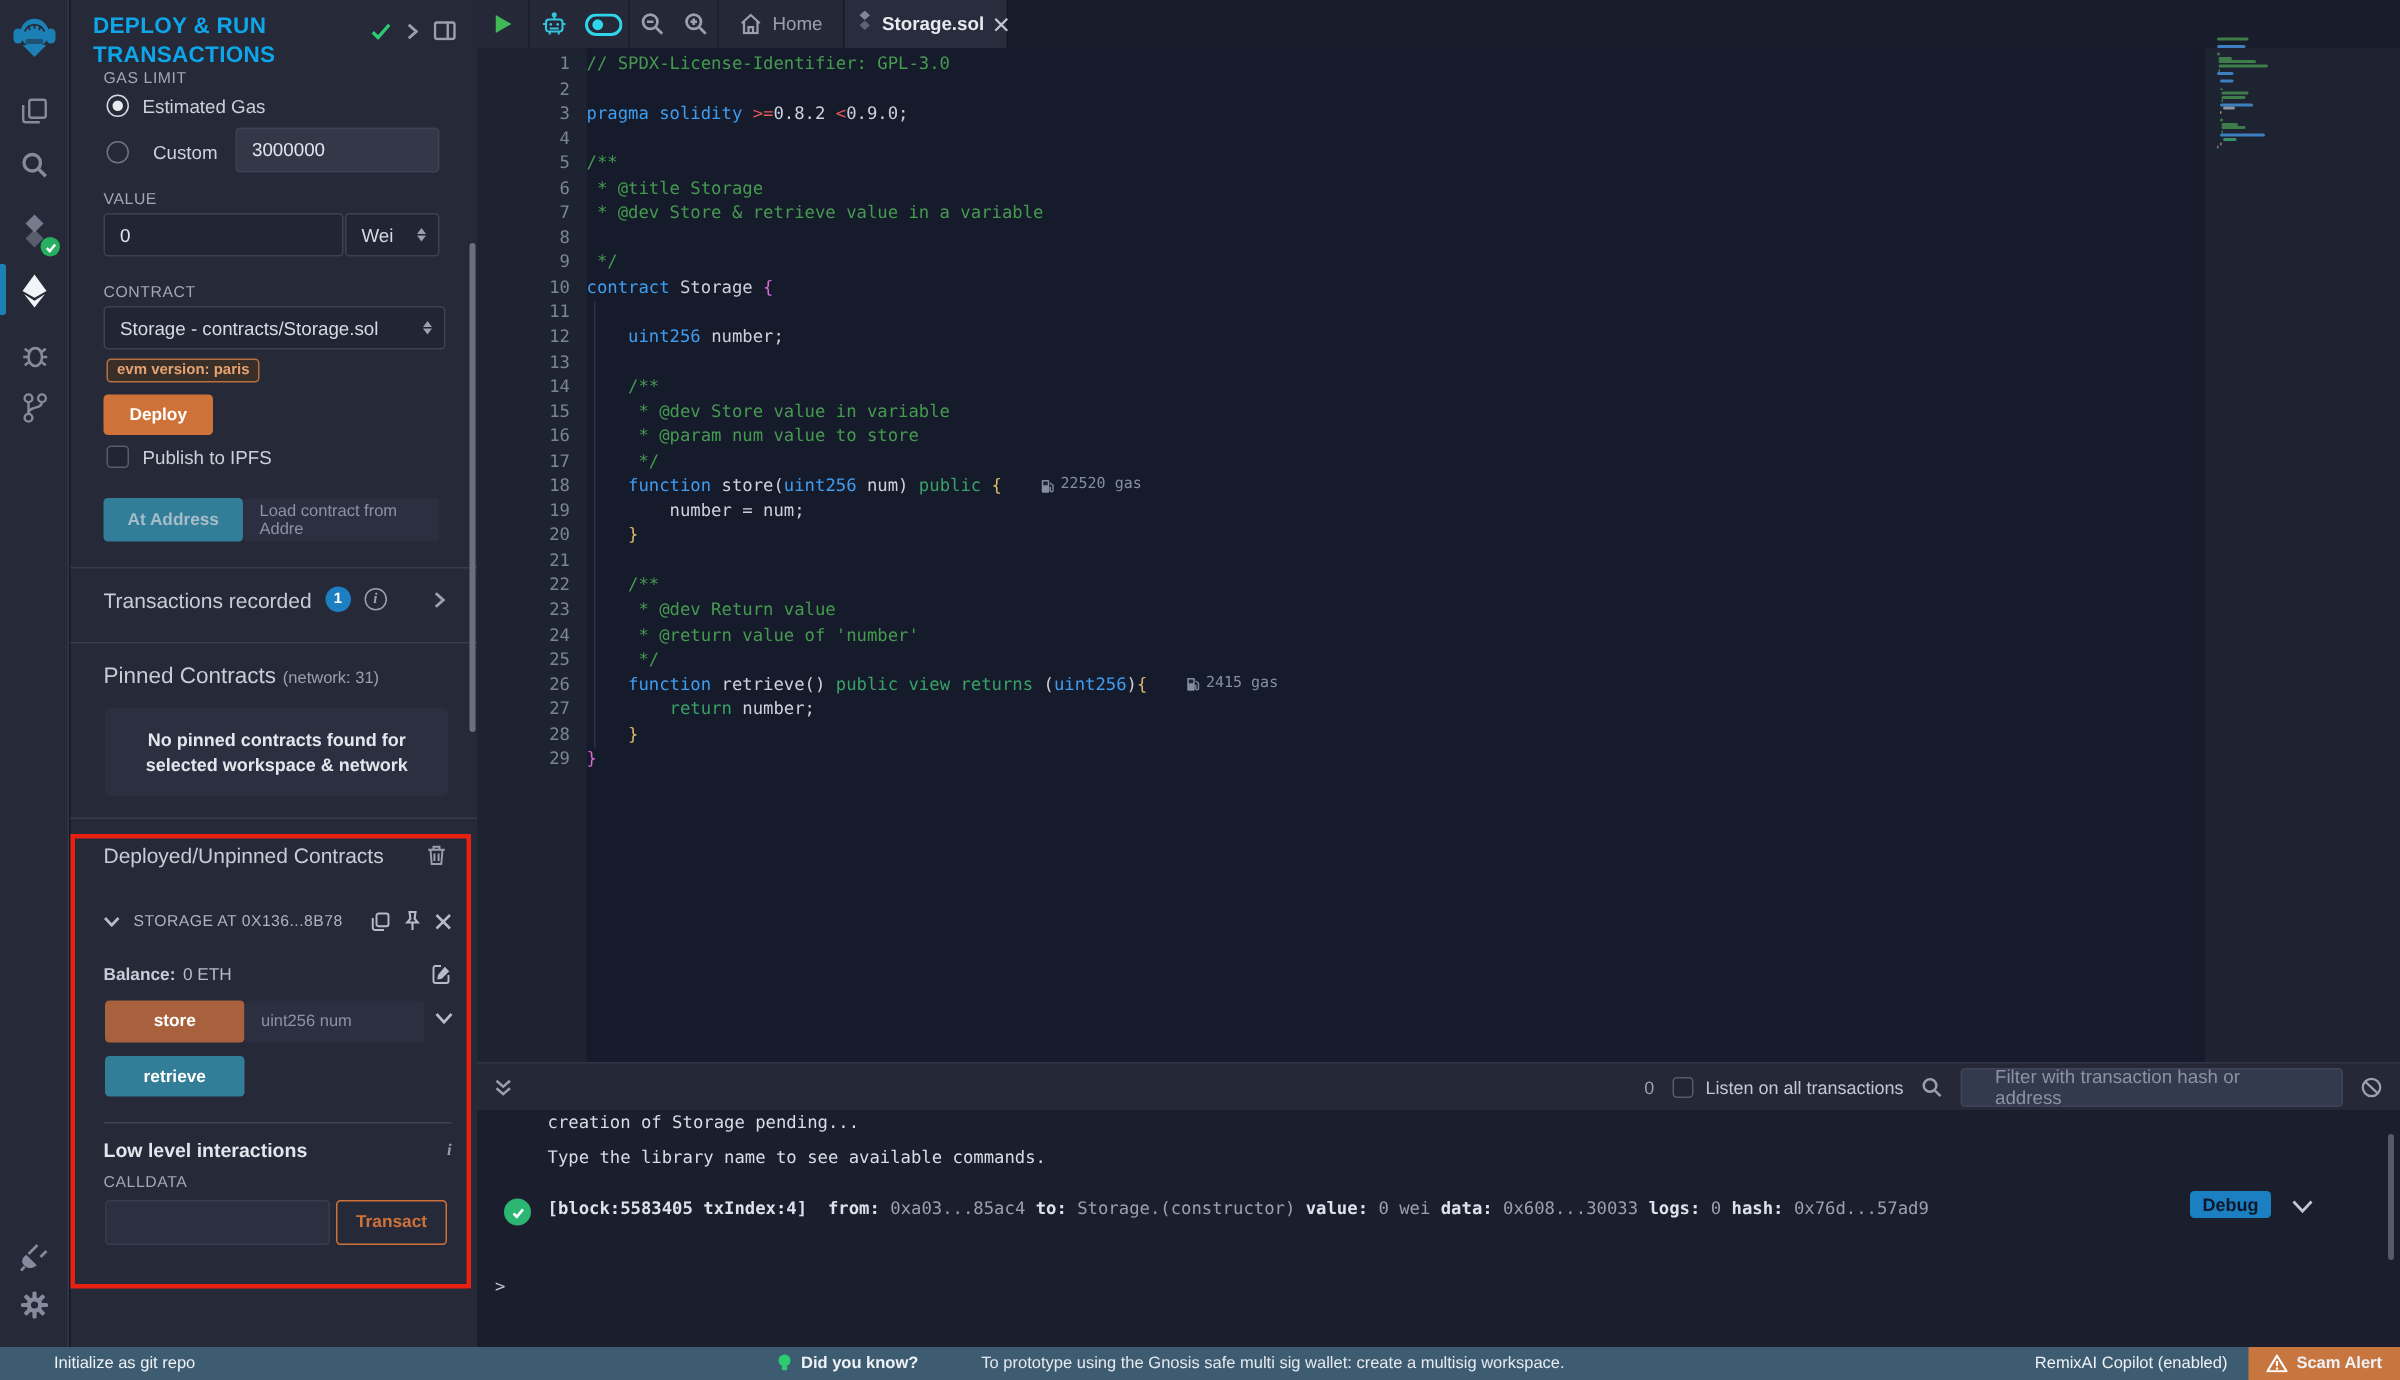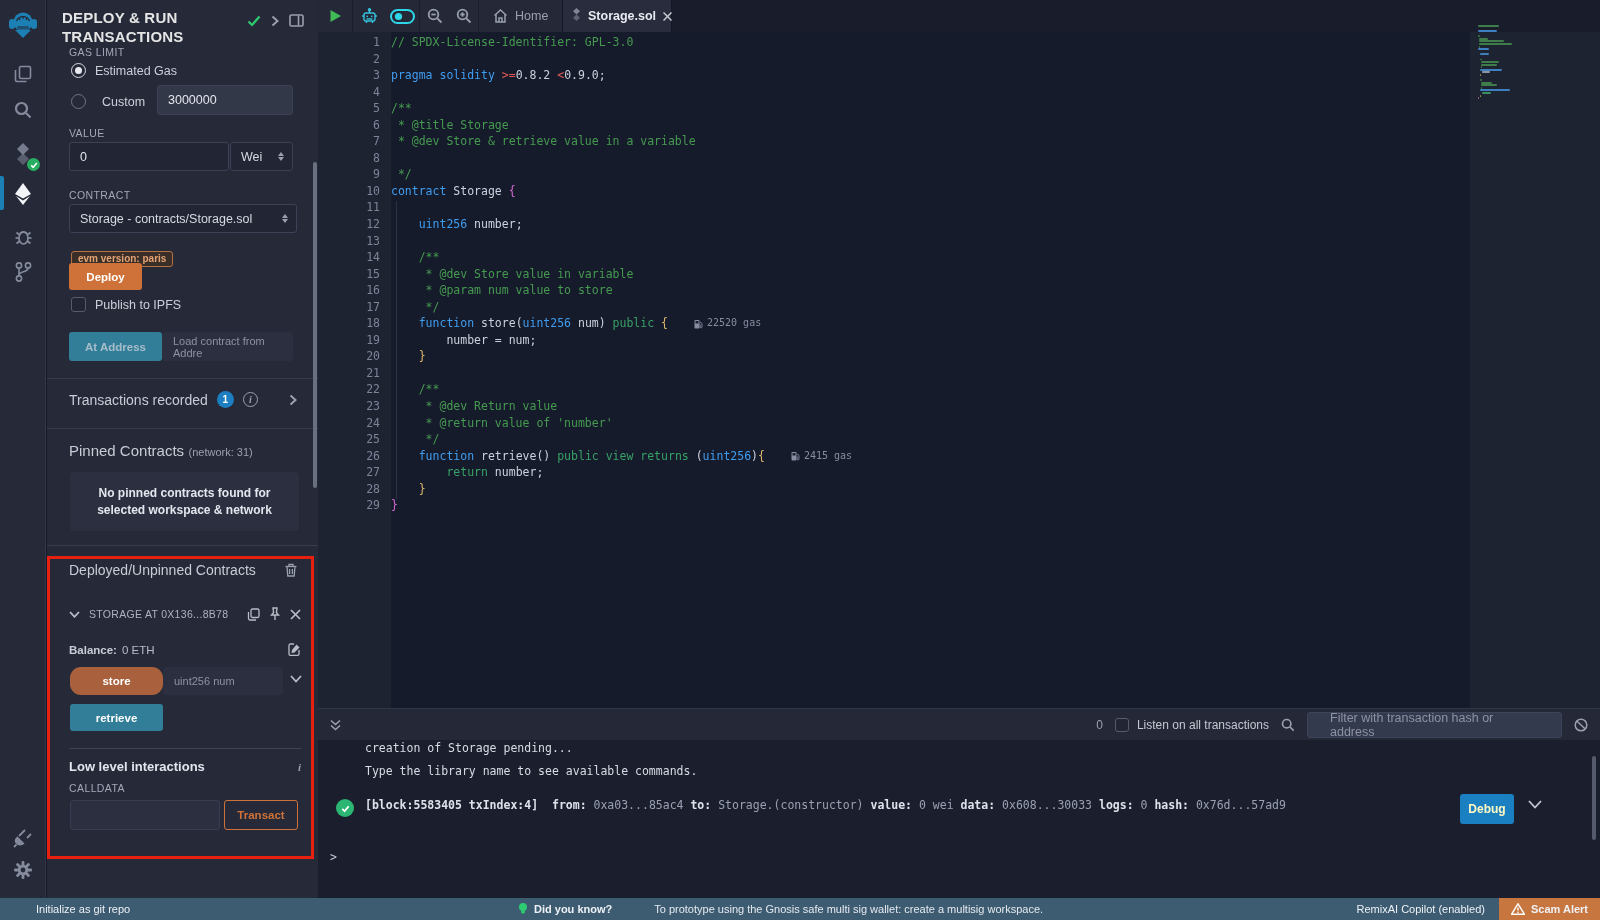--- a/index.html
+++ b/index.html
@@ -10,21 +10,21 @@
   
   .rail { position:absolute; left:0; top:0; width:46px; height:898px; background:#252938; border-right:1px solid #32364a; z-index:5; }
   .rail-icon { position:absolute; left:0; width:46px; height:36px; display:flex; align-items:center; justify-content:center; color:#858b9c; }
   .rail-icon svg { display:block; }
   .active-bar { position:absolute; left:0; width:4px; background:#1d80b5; border-radius:0 2px 2px 0; }
   .badge-check { position:absolute; width:13px; height:13px; background:#27ae60; border-radius:50%; display:flex; align-items:center; justify-content:center; }
 
   
   .panel { position:absolute; left:47px; top:0; width:271px; height:898px; background:#252938; z-index:4; }
   .p-abs { position:absolute; }
-  .panel-title { left:15px; top:8px; width:200px; color:#e5e5e5; font-size:15px; font-weight:600; line-height:19px; letter-spacing:.2px; }
+  .panel-title { left:15px; top:8px; width:200px; color:#0ea5e9; font-size:15px; font-weight:600; line-height:19px; letter-spacing:.2px; }
   .hdr-icons { top:14px; right:14px; display:flex; gap:10px; align-items:center; }
   .sec-label { font-size:10.5px; color:#a3a8b8; letter-spacing:.4px; }
   .radio { width:15px; height:15px; border-radius:50%; border:1.5px solid #6f7487; display:inline-flex; align-items:center; justify-content:center; }
   .radio.sel { border-color:#d7dae2; }
   .radio.sel::after { content:""; width:7px; height:7px; border-radius:50%; background:#e8eaf0; }
   .row { display:flex; align-items:center; gap:9px; color:#ccd0da; font-size:12.5px; }
   .inp { background:#333849; border:1px solid #3c4156; border-radius:3px; color:#e2e5ec; font-size:12.5px; padding:0 10px; display:flex; align-items:center; }
   .inp.dark { background:#20243300; background:#212534; }
   .select { background:#212534; border:1px solid #3c4156; border-radius:3px; color:#d6dae2; font-size:12.5px; display:flex; align-items:center; justify-content:space-between; padding:0 8px 0 10px; }
   .stepper { display:flex; flex-direction:column; gap:1px; align-items:center; }
@@ -69,21 +69,21 @@
   .terminal { position:absolute; left:318px; top:708px; width:1282px; height:190px; background:#1b1f2d; }
   .term-bar { position:absolute; left:0; top:0; width:100%; height:32px; background:#242837; border-top:1px solid #303447; display:flex; align-items:center; padding:0 12px; }
   .term-right { margin-left:auto; display:flex; align-items:center; gap:12px; }
   .term-body { position:absolute; left:0; top:32px; width:100%; height:158px; font-family:"DejaVu Sans Mono", monospace; font-size:11.5px; color:#d8dce6; }
   .t-line { padding-left:47px; line-height:17px; }
   .log-row { position:absolute; left:0; top:58px; width:100%; display:flex; align-items:center; }
   .log-check { position:absolute; left:18px; top:1px; width:18px; height:18px; border-radius:50%; background:#2bb673; display:flex; align-items:center; justify-content:center; }
   .log-text { padding-left:47px; white-space:pre; }
   .tl-b { font-weight:700; color:#dde1ea; } .tl-v { color:#9aa0b2; }
   .filter-inp { width:255px; height:26px; background:#343a4d; border:1px solid #3e4459; border-radius:3px; color:#8d92a3; font-size:12.5px; padding:0 22px; display:flex; align-items:center; }
-  .debug-btn { position:absolute; right:86px; top:-4px; width:54px; height:30px; background:#1a80c2; border-radius:3px; color:#fef9c3; font-size:12px; font-weight:700; font-family:"Liberation Sans",sans-serif; display:flex; align-items:center; justify-content:center; }
+  .debug-btn { position:absolute; right:86px; top:-4px; width:54px; height:18px; background:#1a80c2; border-radius:3px; color:#0f172a; font-size:12px; font-weight:700; font-family:"Liberation Sans",sans-serif; display:flex; align-items:center; justify-content:center; }
   .prompt { position:absolute; left:12px; top:110px; color:#c3c8d3; }
 
   
   .statusbar { position:absolute; left:0; top:898px; width:1600px; height:22px; background:#3d5c72; color:#eef1f5; font-size:11px; display:flex; align-items:center; z-index:6; }
   .sb-left { margin-left:36px; }
   .sb-tip { position:absolute; left:518px; display:flex; align-items:center; gap:6px; }
   .sb-right { position:absolute; right:0; display:flex; align-items:center; height:22px; }
   .scam { background:#c8763f; height:22px; display:flex; align-items:center; gap:6px; padding:0 12px; font-weight:600; }
 </style>
 </head>
@@ -225,21 +225,21 @@
     </div>
 
     <div class="p-abs sec-label" style="left:22px;top:189px;">CONTRACT</div>
     <div class="p-abs select" style="left:22px;top:204px;width:228px;height:29px;">
       <span>Storage - contracts/Storage.sol</span>
       <span class="stepper">
           <i class="up"></i>
           <i class="dn"></i>
         </span>
     </div>
-    <div class="p-abs" style="left:24px;top:236px;margin-top:12px;">
+    <div class="p-abs" style="left:24px;top:236px;">
       <span class="evm-badge">evm version: paris</span>
     </div>
 
     <button class="p-abs btn orange" style="left:22px;top:263px;width:73px;height:27px;">Deploy</button>
     <div class="p-abs row" style="left:24px;top:297px;">
       <span class="checkbox"></span>
       <span>Publish to IPFS</span>
     </div>
 
     <button class="p-abs btn teal" style="left:22px;top:332px;width:93px;height:29px;">
@@ -316,21 +316,21 @@
       <span style="font-size:11.5px;font-weight:700;color:#c8ccd6;">Balance:</span>
       <span style="font-size:11.5px;color:#b8bcc8;margin-left:-4px;">0 ETH</span>
       <span class="icon-btn" style="margin-left:auto;">
         <svg width="13" height="13" viewBox="0 0 13 13" fill="none" stroke="#b8bcc8" stroke-width="1.3">
           <path d="M11 7 V11 a1.3 1.3 0 0 1 -1.3 1.3 H2.3 A1.3 1.3 0 0 1 1 11 V2.3 A1.3 1.3 0 0 1 2.3 1 H6"></path>
           <path d="M8.5 1.5 L11.5 4.5 L6.5 9.5 L3.5 10 L4 7 Z" fill="#b8bcc8" stroke="none"></path>
         </svg>
       </span>
     </div>
 
-    <button class="p-abs btn orange-muted" style="left:23px;top:667px;width:93px;height:28px;border-radius:11px;">store</button>
+    <button class="p-abs btn orange-muted" style="left:23px;top:667px;width:93px;height:28px;">store</button>
     <div class="p-abs inp" style="left:116px;top:667px;width:120px;height:28px;background:#2b2f40;border-color:#2b2f40;color:#8d92a3;font-size:11px;">
       <span>uint256 num</span>
     </div>
     <span class="p-abs icon-btn" style="left:243px;top:675px;">
       <svg width="12" height="8" viewBox="0 0 12 8" fill="none" stroke="#b8bcc8" stroke-width="1.8">
           <polyline points="1,1 6,6.5 11,1"></polyline>
         </svg>
     </span>
     <button class="p-abs btn teal" style="left:23px;top:704px;width:93px;height:27px;">retrieve</button>
 

